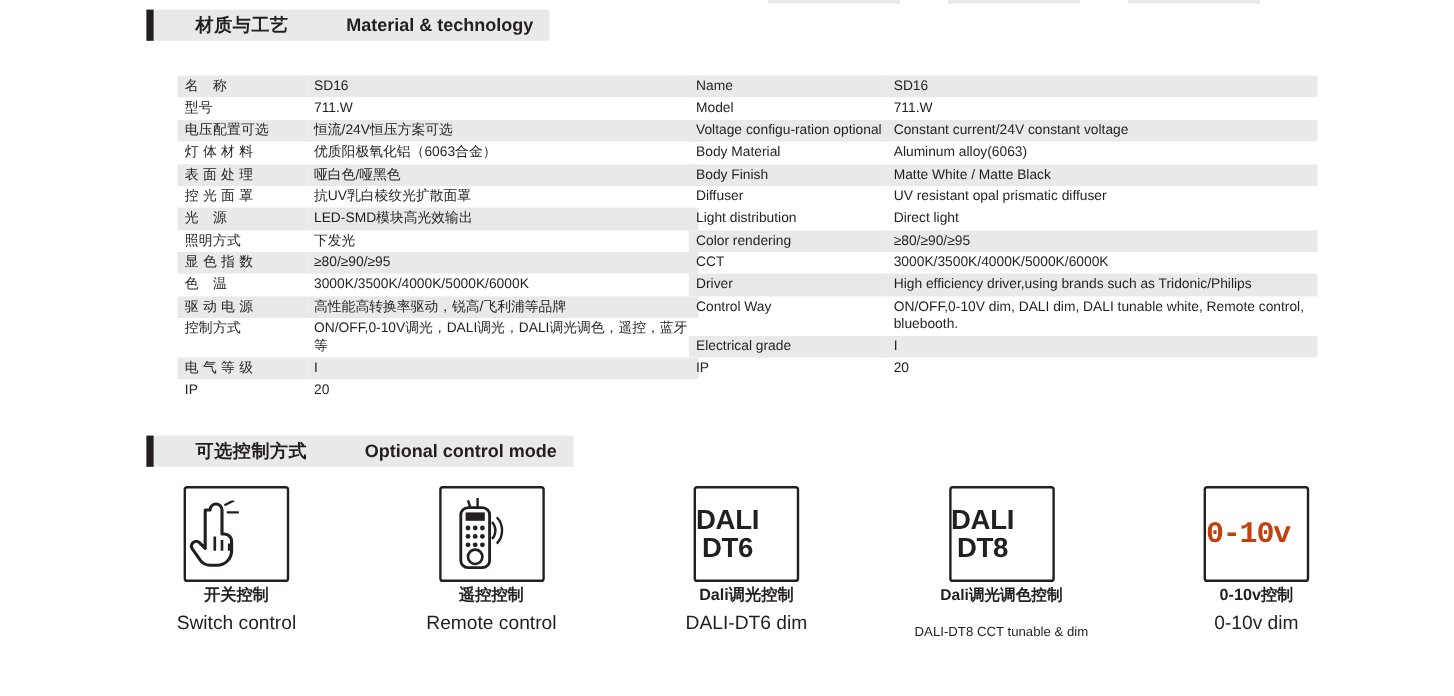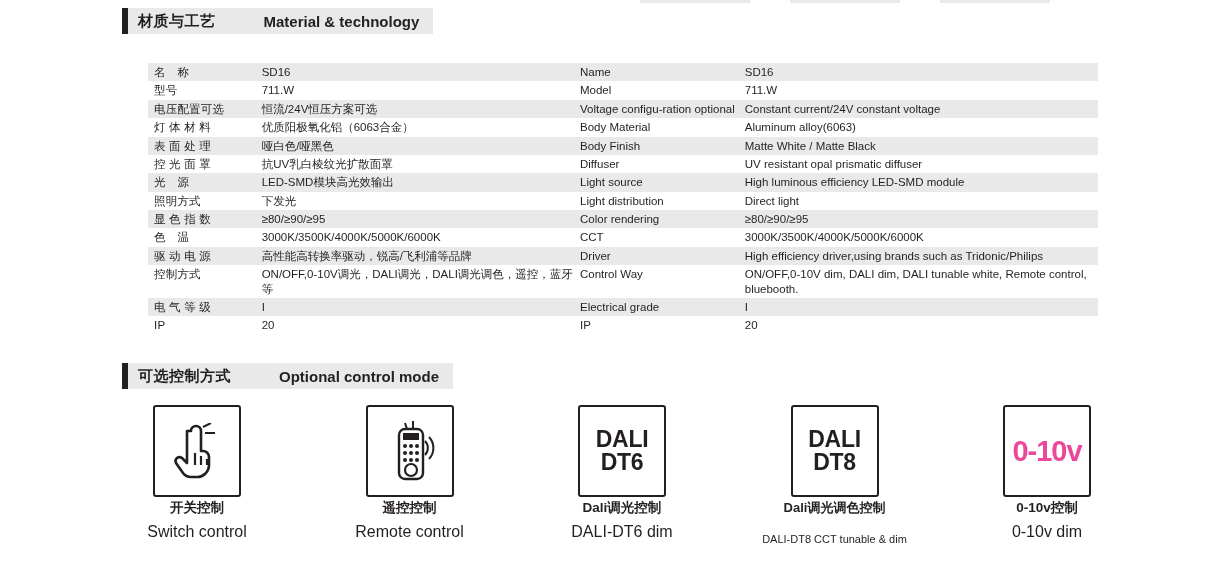--- a/index.html
+++ b/index.html
@@ -34,20 +34,21 @@
     width: 6px;
     height: 26px;
     background: #231f20;
     margin-right: 10px;
   }
   .section-head .cn {
     font-size: 15px;
     font-weight: bold;
     letter-spacing: 0.5px;
     color: #231f20;
+    margin-left: 25px;
   }
   .section-head .en {
     font-size: 15px;
     font-weight: bold;
     margin-left: 8px;
     color: #231f20;
     padding-left: 40px;
   }
 
   #head-material { left: 122px; top: 8px; }
@@ -92,26 +93,26 @@
     justify-content: space-between;
   }
   .mode {
     width: 150px;
     display: flex;
     flex-direction: column;
     align-items: center;
   }
   .mode .box {
     width: 88px;
-    height: 92px;
+    height: 80px;
     border: 2px solid #231f20;
     border-radius: 3px;
     display: flex;
     align-items: center;
-    justify-content: center;
+    justify-content: flex-start;
     box-sizing: border-box;
     background: #ffffff;
   }
   .mode .cn-label {
     margin-top: 2px;
     font-size: 13.5px;
     font-weight: bold;
     color: #231f20;
     white-space: nowrap;
   }
@@ -127,23 +128,24 @@
   .dali-text {
     text-align: center;
     font-weight: bold;
     font-size: 23px;
     line-height: 1.02;
     letter-spacing: -0.3px;
     color: #231f20;
   }
   .zero-ten {
     font-weight: bold;
-    font-size: 29px;
+    font-size: 25px;
     letter-spacing: -1px;
-    color: #ec4899;
+    color: #c2410c;
+    font-family: Liberation Mono, monospace;
   }
 
   
   .top-strip {
     position: absolute;
     top: 0;
     height: 3px;
     background: #e9e9e9;
   }
 </style>
@@ -241,24 +243,20 @@
         <td class="label">Body Material</td>
         <td class="value">Aluminum alloy(6063)</td>
       </tr>
       <tr class="alt">
         <td class="label">Body Finish</td>
         <td class="value">Matte White / Matte Black</td>
       </tr>
       <tr>
         <td class="label">Diffuser</td>
         <td class="value">UV resistant opal prismatic diffuser</td>
-      </tr>
-      <tr class="alt">
-        <td class="label">Light source</td>
-        <td class="value">High luminous efficiency LED-SMD module</td>
       </tr>
       <tr>
         <td class="label">Light distribution</td>
         <td class="value">Direct light</td>
       </tr>
       <tr class="alt">
         <td class="label">Color rendering</td>
         <td class="value">≥80/≥90/≥95</td>
       </tr>
       <tr>

